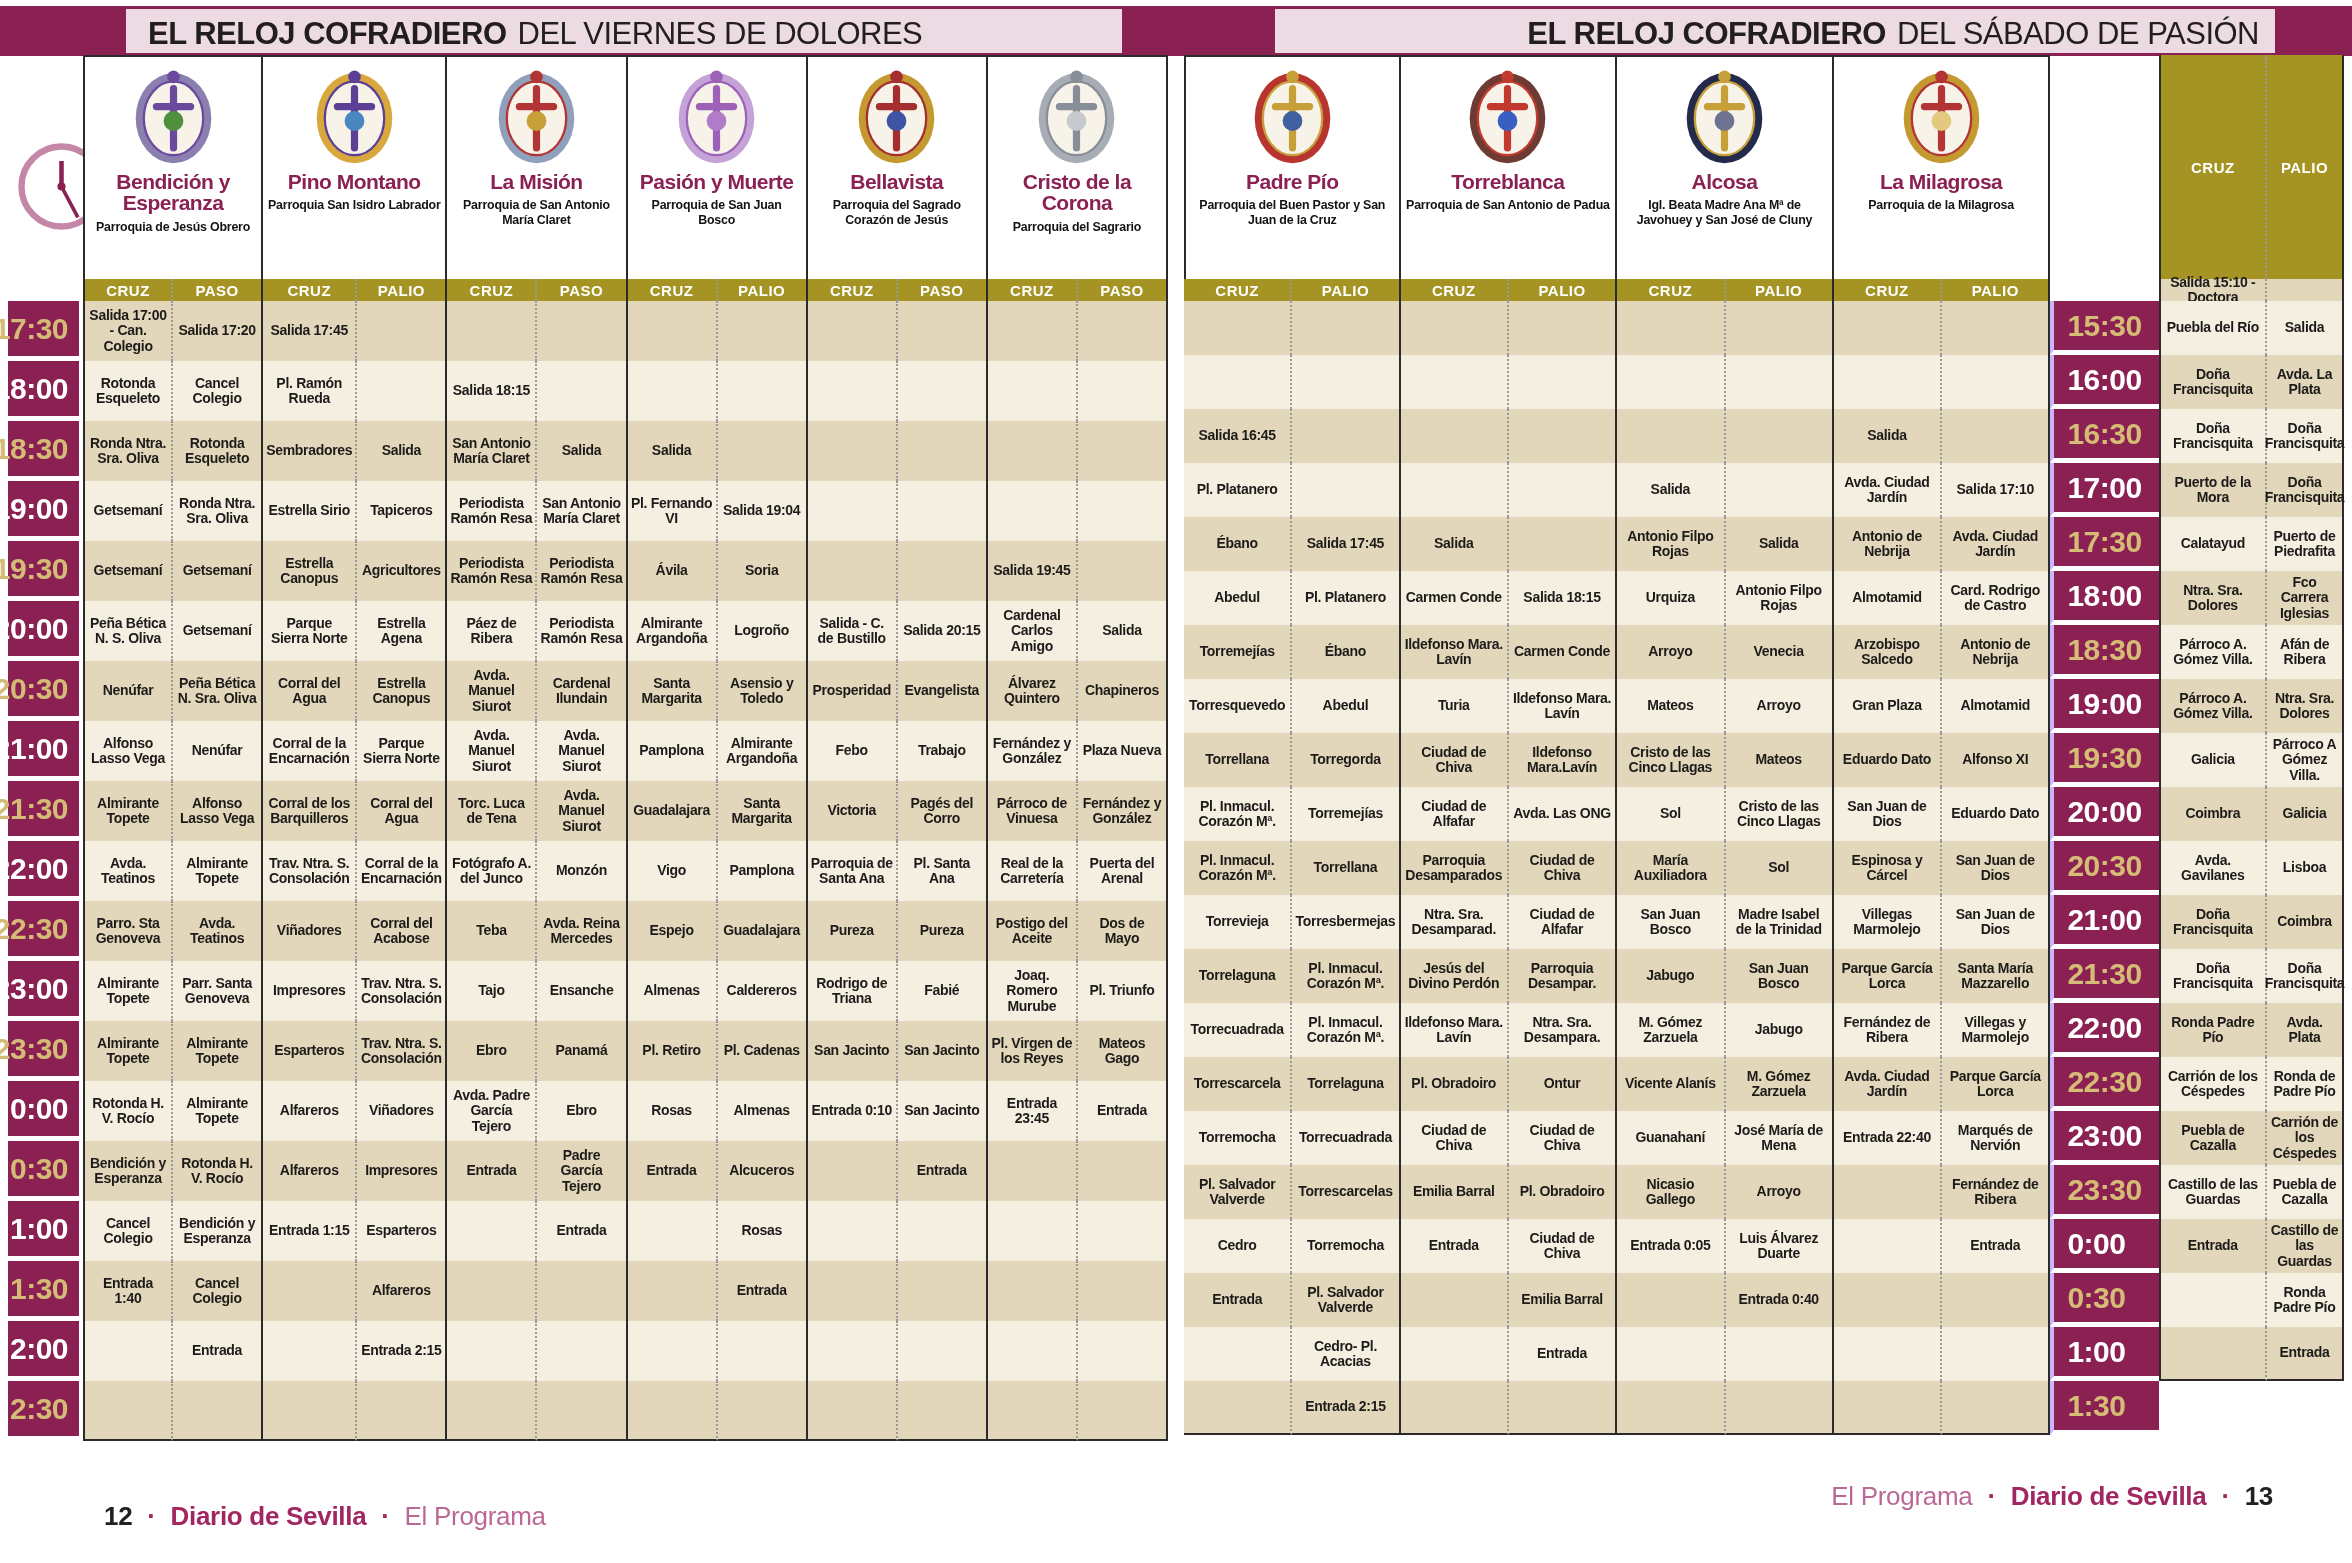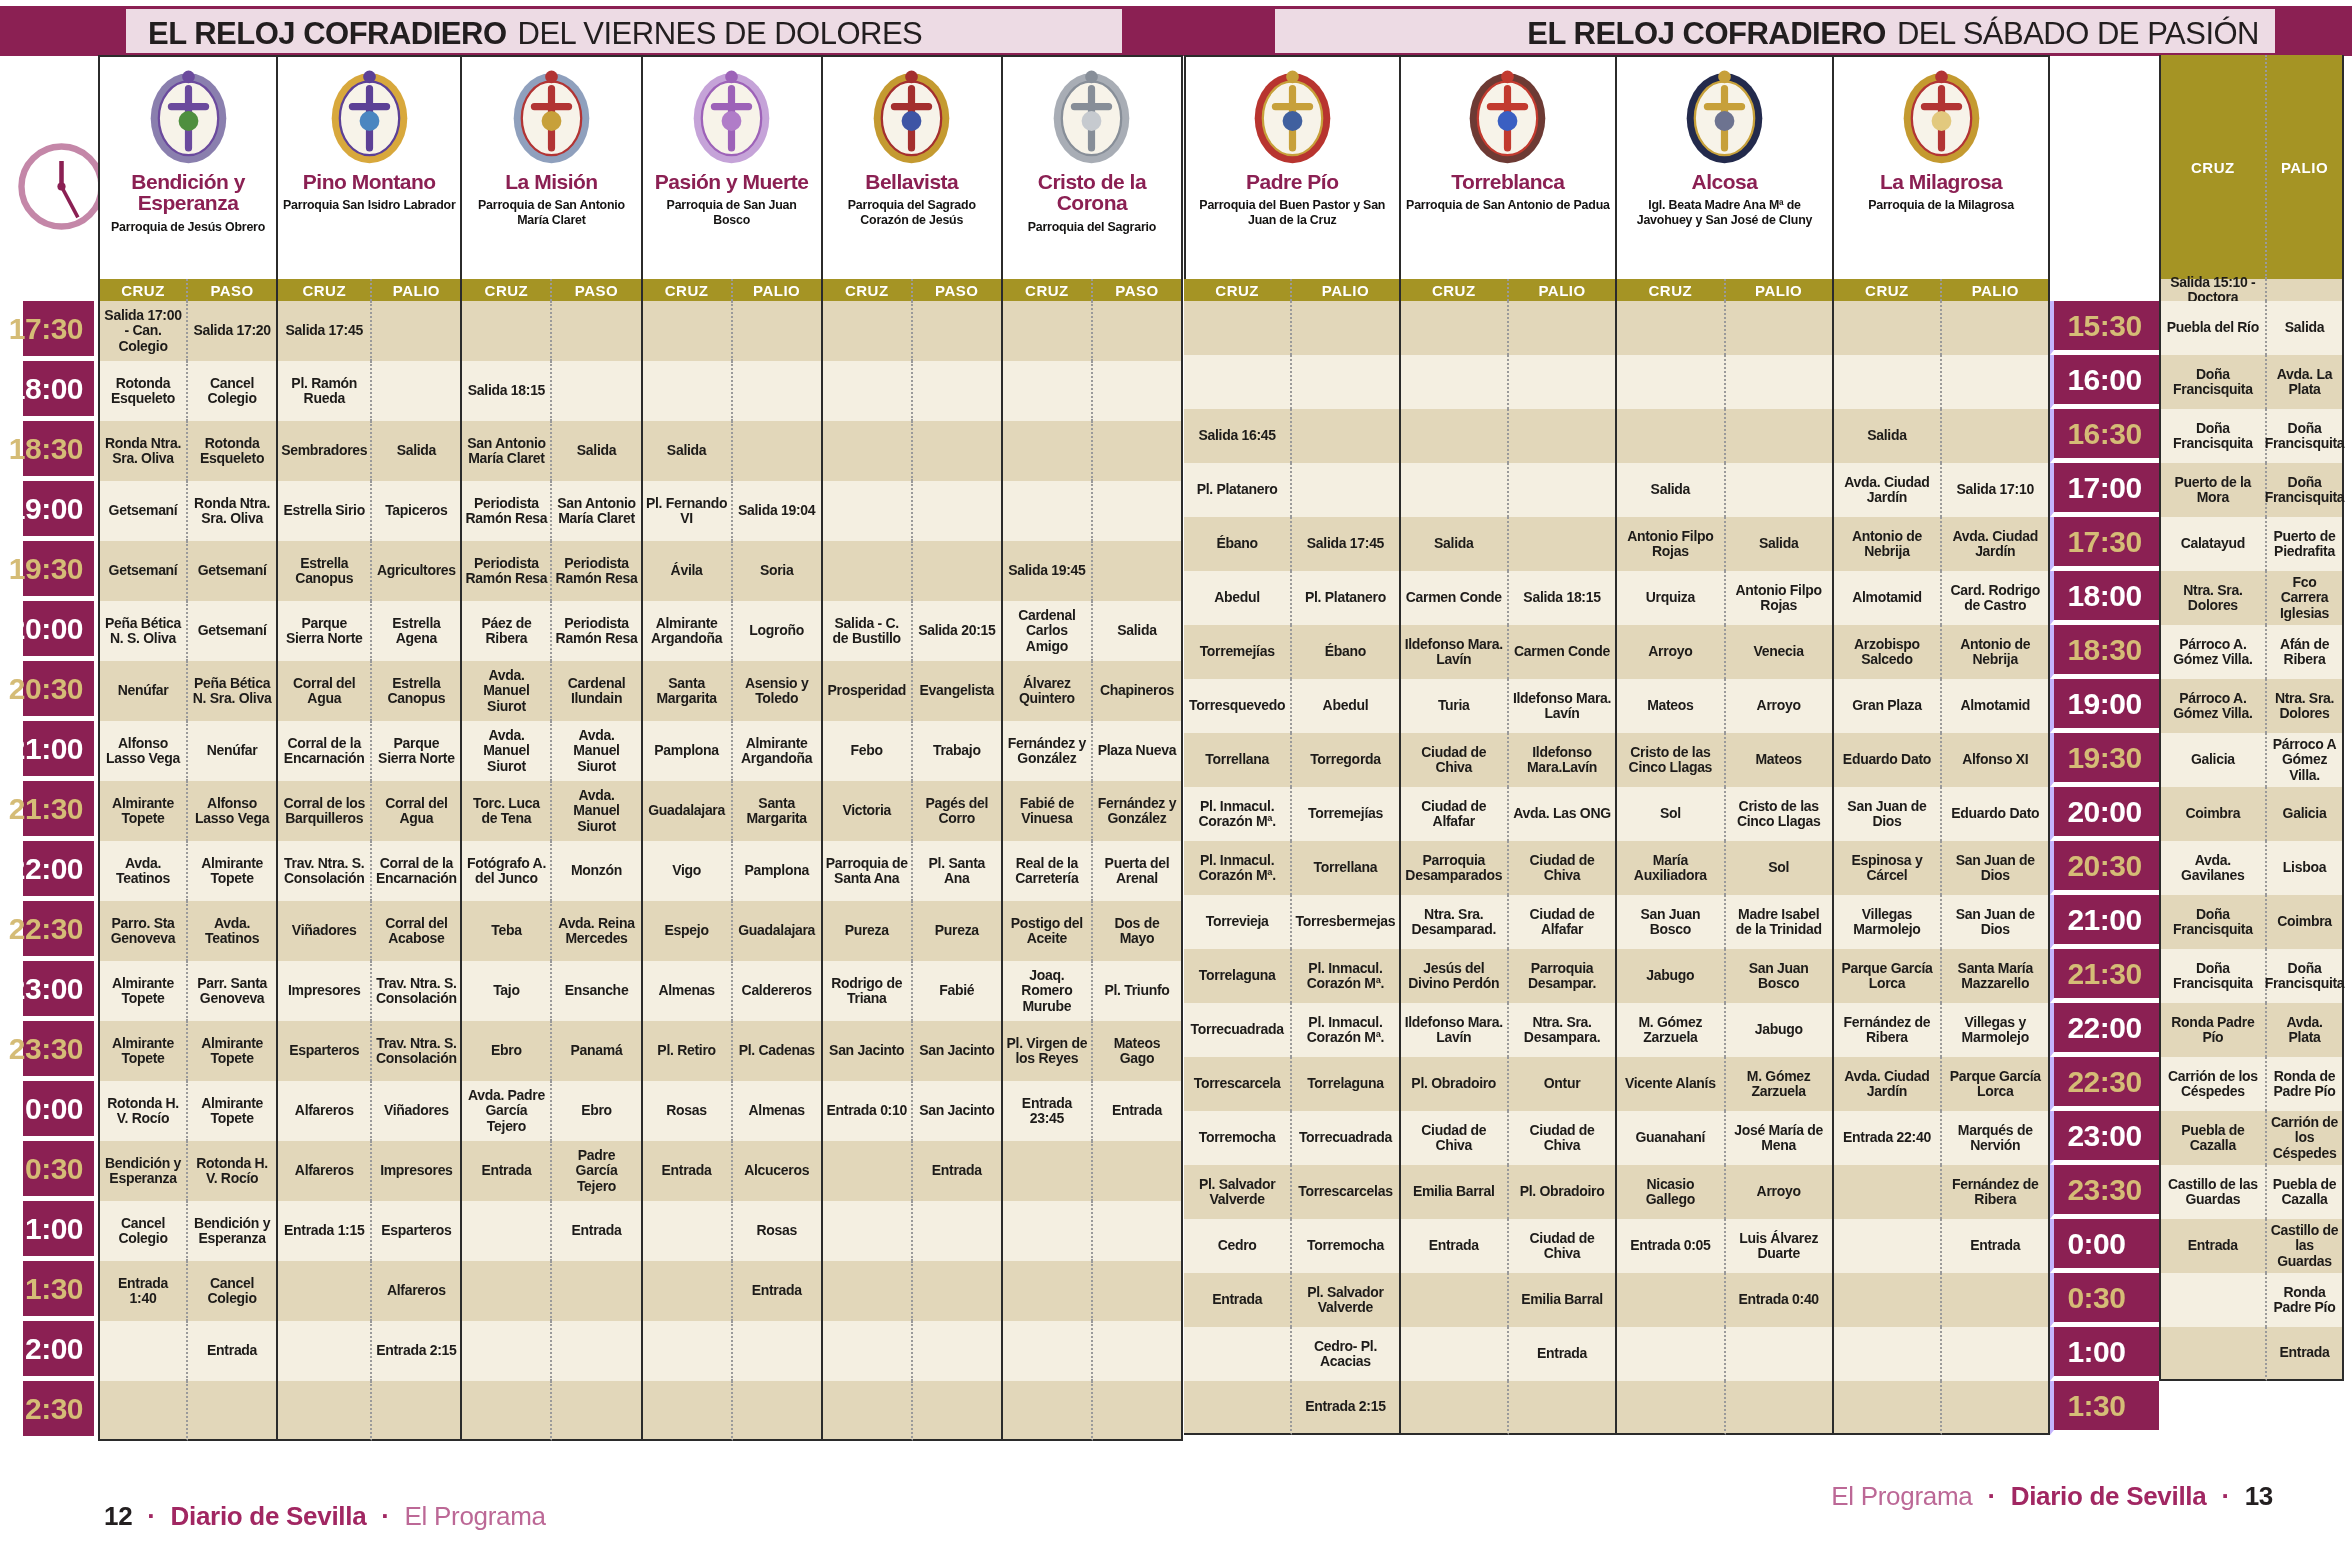--- a/index.html
+++ b/index.html
@@ -16,21 +16,21 @@
   .titlebar{position:absolute;left:0;top:6px;width:2352px;height:50px;background:var(--maroon);}
   .band{position:absolute;top:3px;bottom:3px;background:var(--pink);display:flex;align-items:flex-end;color:#221e1f;
         font-size:31px;white-space:nowrap;padding-bottom:1px;}
   .band-left{left:126px;width:996px;padding-left:22px;}
   .band-right{left:1275px;width:1000px;justify-content:flex-end;padding-right:16px;}
   .t-bold{font-weight:bold;letter-spacing:-0.5px;}
   .t-rest{font-weight:normal;margin-left:11px;letter-spacing:-0.5px;}
 
   
   .rtable{position:absolute;top:55px;display:grid;}
-  #table-left{left:8px;width:1160px;grid-template-columns:75px repeat(12,1fr);grid-template-rows:224px 22px repeat(19,60px);margin-left:15px;}
+  #table-left{left:8px;width:1160px;grid-template-columns:75px repeat(12,1fr);grid-template-rows:224px 22px repeat(19,60px);}
   #table-right{left:1184px;width:1160px;grid-template-columns:repeat(10,1fr) 77px;grid-template-rows:224px 22px repeat(21,54px);border-radius:21px;}
 
   .corner{background:transparent;}
   .ghead{grid-column:span 2;background:#fff;border-top:2px solid var(--line);border-right:2px solid var(--line);
          display:flex;flex-direction:column;align-items:center;text-align:center;padding:10px 4px 0 4px;}
   .ghead.first{border-left:2px solid var(--line);}
   .gname{color:var(--maroon);font-weight:bold;font-size:21px;line-height:1.02;letter-spacing:-0.5px;margin-top:5px;}
   .gparish{color:#141312;font-weight:bold;font-size:12.4px;line-height:1.15;margin-top:6px;letter-spacing:-0.2px;}
 
   .gold{background:var(--gold);color:#fff;font-weight:bold;font-size:15px;letter-spacing:0.5px;
@@ -281,21 +281,21 @@
       <div class="cell r0 sub-a first-col">Almirante Topete</div>
       <div class="cell r0 sub-b">Alfonso Lasso Vega</div>
       <div class="cell r0 sub-a">Corral de los Barquilleros</div>
       <div class="cell r0 sub-b">Corral del Agua</div>
       <div class="cell r0 sub-a">Torc. Luca de Tena</div>
       <div class="cell r0 sub-b">Avda. Manuel Siurot</div>
       <div class="cell r0 sub-a">Guadalajara</div>
       <div class="cell r0 sub-b">Santa Margarita</div>
       <div class="cell r0 sub-a">Victoria</div>
       <div class="cell r0 sub-b">Pagés del Corro</div>
-      <div class="cell r0 sub-a">Fabié de Vinuesa</div>
+      <div class="cell r0 sub-a">Párroco de Vinuesa</div>
       <div class="cell r0 sub-b">Fernández y González</div>
       <div class="tcell t-left">22:00</div>
       <div class="cell r1 sub-a first-col">Avda. Teatinos</div>
       <div class="cell r1 sub-b">Almirante Topete</div>
       <div class="cell r1 sub-a">Trav. Ntra. S. Consolación</div>
       <div class="cell r1 sub-b">Corral de la Encarnación</div>
       <div class="cell r1 sub-a">Fotógrafo A. del Junco</div>
       <div class="cell r1 sub-b">Monzón</div>
       <div class="cell r1 sub-a">Vigo</div>
       <div class="cell r1 sub-b">Pamplona</div>

